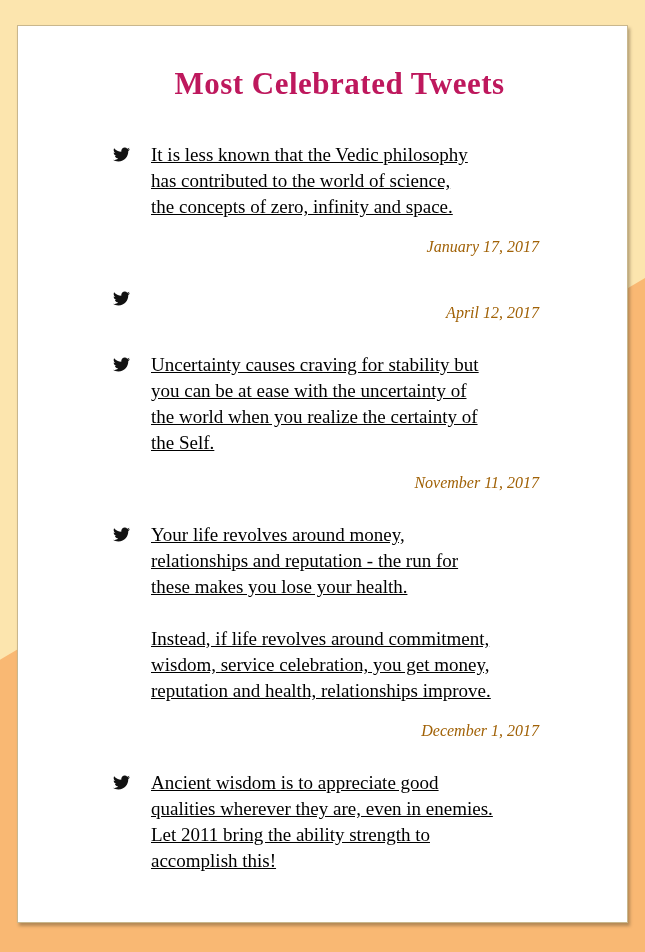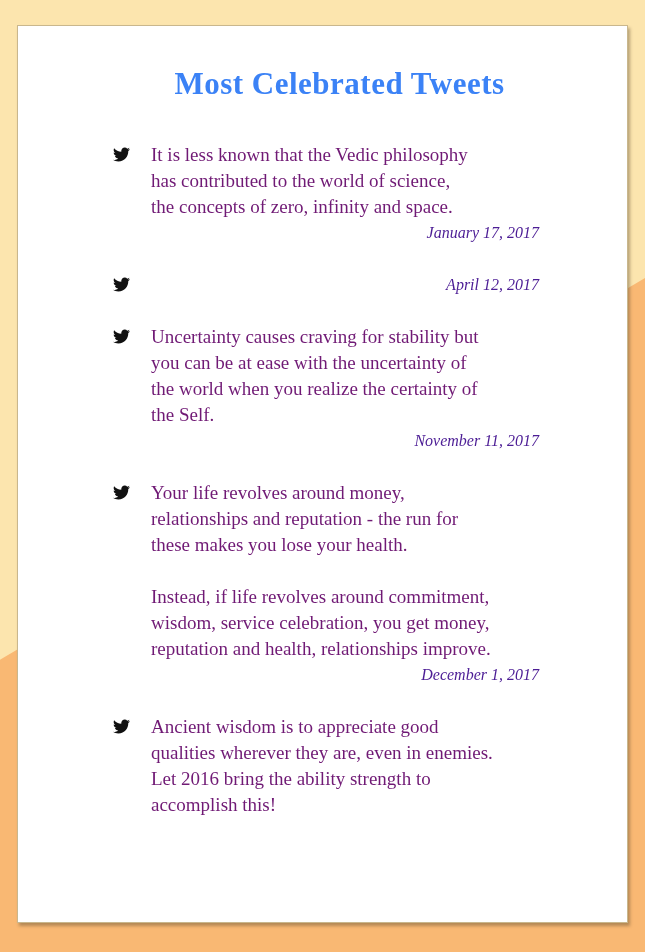--- a/index.html
+++ b/index.html
@@ -35,21 +35,21 @@
     border: 1px solid #c9b78d;
     box-shadow: 2px 3px 3px rgba(100, 80, 50, 0.45);
     overflow: hidden;
     box-sizing: content-box;
   }
   .card h1 {
     margin: 40px 0 40px 0;
     text-align: center;
     font-size: 31px;
     font-weight: bold;
-    color: #3b82f6;
+    color: #be185d;
     letter-spacing: 0.5px;
     padding-left: 34px;
   }
   .tweet {
     display: flex;
     padding-left: 94px;
     margin-bottom: 28px;
   }
   .icon-cell {
     flex: none;
@@ -61,30 +61,31 @@
     width: 19px;
     height: 17px;
   }
   .content {
     flex: none;
     width: 388px;
   }
   .text {
     font-size: 19px;
     line-height: 26px;
-    color: #701a75;
+    color: #000000;
     white-space: pre;
+    text-decoration: underline;
   }
   .date {
     font-size: 16px;
     line-height: 22px;
     font-style: italic;
     text-align: right;
-    color: #4c1d95;
-    margin-top: 2px;
+    color: #a16207;
+    margin-top: 16px;
   }
 </style>
 </head>
 <body>
 
 <div class="page">
   <div class="bg-orange"></div>
 
   <div class="card">
     <h1>Most Celebrated Tweets</h1>
@@ -149,19 +150,19 @@
 
     <div class="tweet">
       <span class="icon-cell">
         <svg viewBox="0 0 24 24" fill="#111111">
             <path d="M23.954 4.569c-.885.389-1.83.654-2.825.775 1.014-.611 1.794-1.574 2.163-2.723-.951.555-2.005.959-3.127 1.184-.896-.959-2.173-1.559-3.591-1.559-2.717 0-4.92 2.203-4.92 4.917 0 .39.045.765.127 1.124C7.691 8.094 4.066 6.13 1.64 3.161c-.427.722-.666 1.561-.666 2.475 0 1.71.87 3.213 2.188 4.096-.807-.026-1.566-.248-2.228-.616v.061c0 2.385 1.693 4.374 3.946 4.827-.413.111-.849.171-1.296.171-.314 0-.615-.03-.916-.086.631 1.953 2.445 3.377 4.604 3.417-1.68 1.319-3.809 2.105-6.102 2.105-.39 0-.779-.023-1.17-.067 2.189 1.394 4.768 2.209 7.557 2.209 9.054 0 13.999-7.496 13.999-13.986 0-.209 0-.42-.015-.63.961-.689 1.8-1.56 2.46-2.548l-.047-.02z"></path>
           </svg>
       </span>
       <div class="content">
         <div class="text">Ancient wisdom is to appreciate good
 qualities wherever they are, even in enemies.
-Let 2016 bring the ability strength to
+Let 2011 bring the ability strength to
 accomplish this!</div>
       </div>
     </div>
 
   </div>
 </div>
 
 </body></html>

